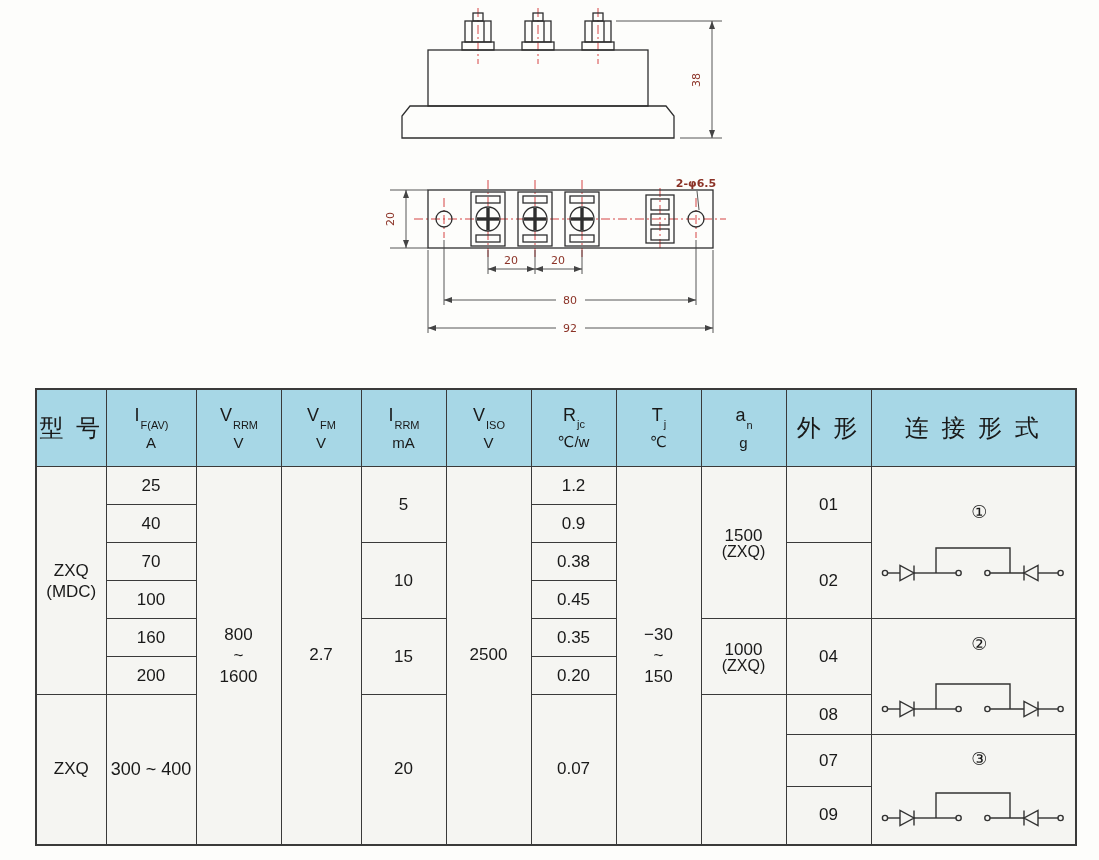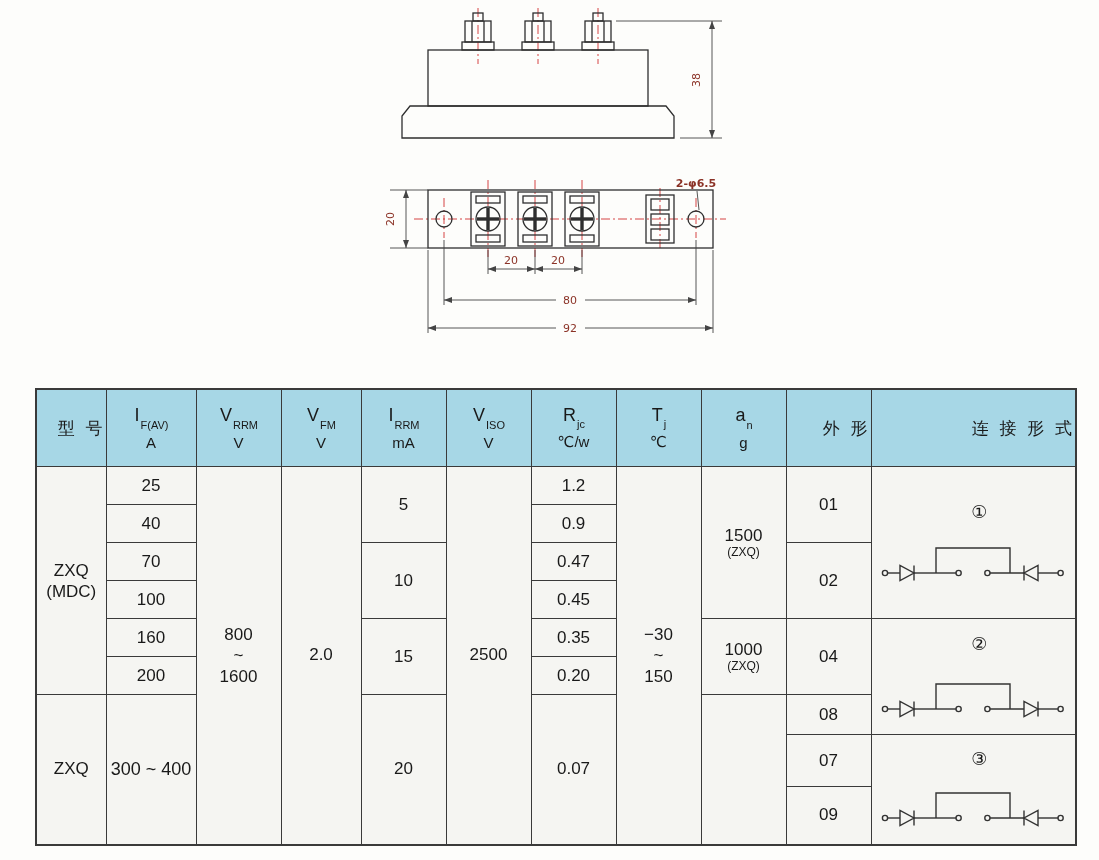--- a/index.html
+++ b/index.html
@@ -16,24 +16,24 @@
 
   
   .spec{position:absolute;left:35px;top:388px;width:1040px;border-collapse:collapse;
         table-layout:fixed;background:#f5f5f2;border:2px solid #3a3a3a;}
   .spec th,.spec td{border:1px solid #3a3a3a;text-align:center;vertical-align:middle;
         color:#191919;padding:0;overflow:hidden;}
   .spec thead th{background:#a7d7e6;height:76px;font-weight:normal;font-size:18px;}
   .h1{font-size:18px;line-height:20px;}
   .h1 sub{font-size:11px;position:relative;top:3px;left:1px;}
   .h2{font-size:15px;margin-top:2px;}
-  .hl{font-size:17px;letter-spacing:3px;text-align:right;}
+  .hl{font-size:24px;letter-spacing:3px;}
   .spec td{font-size:17px;margin-left:44px;}
   .stack div{line-height:21px;}
-  .note{font-size:12px;line-height:14px;margin-top:-1px;}
+  .note{font-size:16px;line-height:14px;margin-top:-1px;}
   .r38{height:38px}.r40{height:40px}.r52{height:52px}.r58{height:58px}
   .circ{vertical-align:top;text-align:left;}
   .clabel{font-size:18px;padding:5px 0 0 12px;line-height:24px;}
   .circ svg{display:block;margin:0 auto;}
   .c1{margin-top:15px !important;}
   .c2{margin-top:19px !important;}
   .c3{margin-top:13px !important;}
 </style>
 </head>
 <body>
@@ -240,21 +240,21 @@
         <td rowspan="6" class="stack">
           <div>ZXQ</div>
           <div>(MDC)</div>
         </td>
         <td>25</td>
         <td rowspan="9" class="stack">
           <div>800</div>
             <div>~</div>
             <div>1600</div>
         </td>
-        <td rowspan="9">2.0</td>
+        <td rowspan="9">2.7</td>
         <td rowspan="2">5</td>
         <td rowspan="9">2500</td>
         <td>1.2</td>
         <td rowspan="9" class="stack">
           <div>−30</div>
             <div>~</div>
             <div>150</div>
         </td>
         <td rowspan="4">
           <div>1500</div>
@@ -283,21 +283,21 @@
           </svg>
         </td>
       </tr>
       <tr class="r38">
         <td>40</td>
         <td>0.9</td>
       </tr>
       <tr class="r38">
         <td>70</td>
         <td rowspan="2">10</td>
-        <td>0.47</td>
+        <td>0.38</td>
         <td rowspan="2">02</td>
       </tr>
       <tr class="r38">
         <td>100</td>
         <td>0.45</td>
       </tr>
       <tr class="r38">
         <td>160</td>
         <td rowspan="2">15</td>
         <td>0.35</td>

